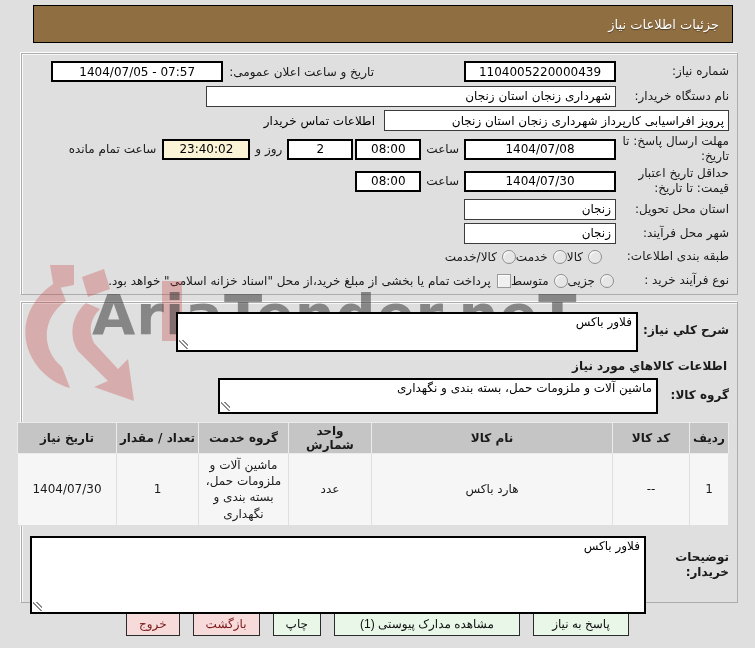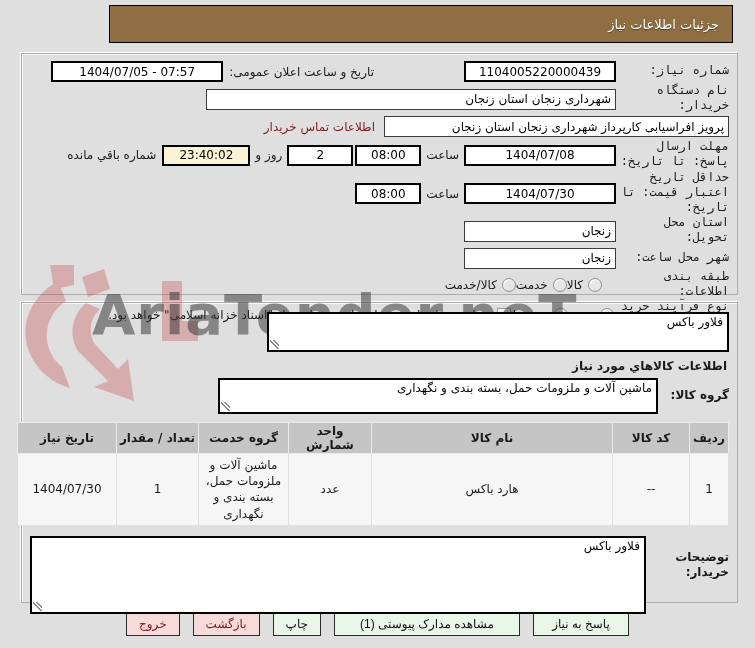--- a/index.html
+++ b/index.html
@@ -4,46 +4,46 @@
 <style>
   html,body{margin:0;padding:0;}
   body{
     width:755px;height:648px;position:relative;overflow:hidden;
     background:#DFDFDF;
     font-family:"DejaVu Sans","Liberation Sans",sans-serif;
     font-size:12px;color:#1a1a1a;direction:rtl;
   }
   
   .titlebar{
-    position:absolute;top:5px;right:22px;width:624px;height:38px;
+    position:absolute;top:5px;right:22px;width:700px;height:38px;
     background:#8F6E42;border:1px solid #000;box-sizing:border-box;
     color:#fff;display:flex;align-items:center;padding:0 13px;
     font-size:13px;text-shadow:0 1px 1px rgba(0,0,0,.45);
   }
   
   .gb{
     position:absolute;right:17px;width:717px;box-sizing:border-box;
     border:1px solid #ACACAC;box-shadow:1px 1px 0 #f7f7f7 inset,-1px -1px 0 #fdfdfd;
   }
   .gb1{top:53px;height:242px;padding:5px 8px 4px;}
   .gb2{top:302px;height:301px;padding:6px 8px;}
   
   .row{display:flex;align-items:center;}
-  .lbl{width:113px;flex:none;text-align:right;line-height:1.25;padding-left:4px;box-sizing:border-box;font-family:Liberation Mono, monospace;}
+  .lbl{width:113px;flex:none;text-align:right;line-height:1.25;padding-left:4px;box-sizing:border-box;}
   
   .box{
     background:#fff;border:2px solid #000;height:21px;box-sizing:border-box;
     font-family:inherit;font-size:12px;text-align:center;padding:0 2px;
     position:relative;z-index:2;direction:ltr;
   }
   .box.thin{border:1px solid #3c3c3c;text-align:right;direction:rtl;padding:0 4px;}
   .w150{width:152px}.w68{width:66px}.w172{width:172px}
   .w410{width:410px}.w348{width:345px}.w88{width:88px}
   .cream{background:#FBF3D5;}
-  .lnk{color:#7f1d1d;margin-right:9px;text-decoration:none;cursor:pointer;}
+  .lnk{color:#000000;margin-right:9px;text-decoration:none;cursor:pointer;}
   .sep{flex:none;}
   
   .rdo{
     width:12px;height:12px;border-radius:50%;flex:none;
     border:1px solid #8f8f8f;background:#e6e6e6;
     box-shadow:inset 1px 1px 1px #fff;margin-left:5px;
   }
   .chk{
     width:12px;height:12px;flex:none;border:1px solid #9a9a9a;
     background:#f0f0f0;margin-left:6px;box-shadow:inset 1px 1px 1px #fff;
@@ -140,37 +140,37 @@
 
   <div class="row" style="min-height:32px">
     <span class="lbl" style="width:113px">مهلت ارسال پاسخ: تا تاریخ:</span>
     <input class="box w150" readonly="" value="1404/07/08" style="">
     <span style="margin:0 5px">ساعت</span>
     <input class="box w68" readonly="" value="08:00" style="">
     <span class="sep" style="width:2px"></span>
     <input class="box w68" readonly="" value="2" style="">
     <span style="margin:0 5px">روز و</span>
     <input class="box cream w88" readonly="" value="23:40:02" style="">
-    <span style="margin-right:6px">شماره باقي مانده</span>
+    <span style="margin-right:6px">ساعت تمام مانده</span>
   </div>
 
   <div class="row" style="min-height:32px">
     <span class="lbl" style="width:113px">حداقل تاریخ اعتبار قیمت: تا تاریخ:</span>
     <input class="box w150" readonly="" value="1404/07/30" style="">
     <span style="margin:0 5px">ساعت</span>
     <input class="box w68" readonly="" value="08:00" style="">
   </div>
 
   <div class="row" style="min-height:24px">
     <span class="lbl">استان محل تحویل:</span>
     <input class="box thin w150" readonly="" value="زنجان" style="">
   </div>
 
   <div class="row" style="min-height:24px">
-    <span class="lbl">شهر محل ساعت:</span>
+    <span class="lbl">شهر محل فرآیند:</span>
     <input class="box thin w150" readonly="" value="زنجان" style="">
   </div>
 
   <div class="row" style="min-height:23px">
     <span class="lbl">طبقه بندی اطلاعات:</span>
     <span class="rdo" style="margin-right:14px"></span>
     <span class="optlbl">کالا</span>
     <span class="rdo"></span>
     <span class="optlbl">خدمت</span>
     <span class="rdo"></span>
@@ -185,20 +185,21 @@
     <span class="optlbl">متوسط</span>
     <span class="chk"></span>
     <span>پرداخت تمام یا بخشی از مبلغ خرید،از محل "اسناد خزانه اسلامی" خواهد بود.</span>
   </div>
 
 </div>
 
 <div class="gb gb2">
 
   <div class="row" style="align-items:flex-start;margin-top:3px">
+    <span class="blbl" style="width:91px;flex:none;padding-top:11px">شرح کلي نیاز:</span>
     <div class="ta-wrap">
       <textarea class="ta" style="width: 462px; height: 40px;" readonly="">فلاور باکس</textarea>
       <span class="rh"></span>
     </div>
   </div>
 
   <div class="sec-hd">اطلاعات کالاهاي مورد نیاز</div>
 
   <div class="row" style="align-items:flex-start">
     <span class="blbl" style="width:71px;flex:none;padding-top:10px">گروه کالا:</span>

